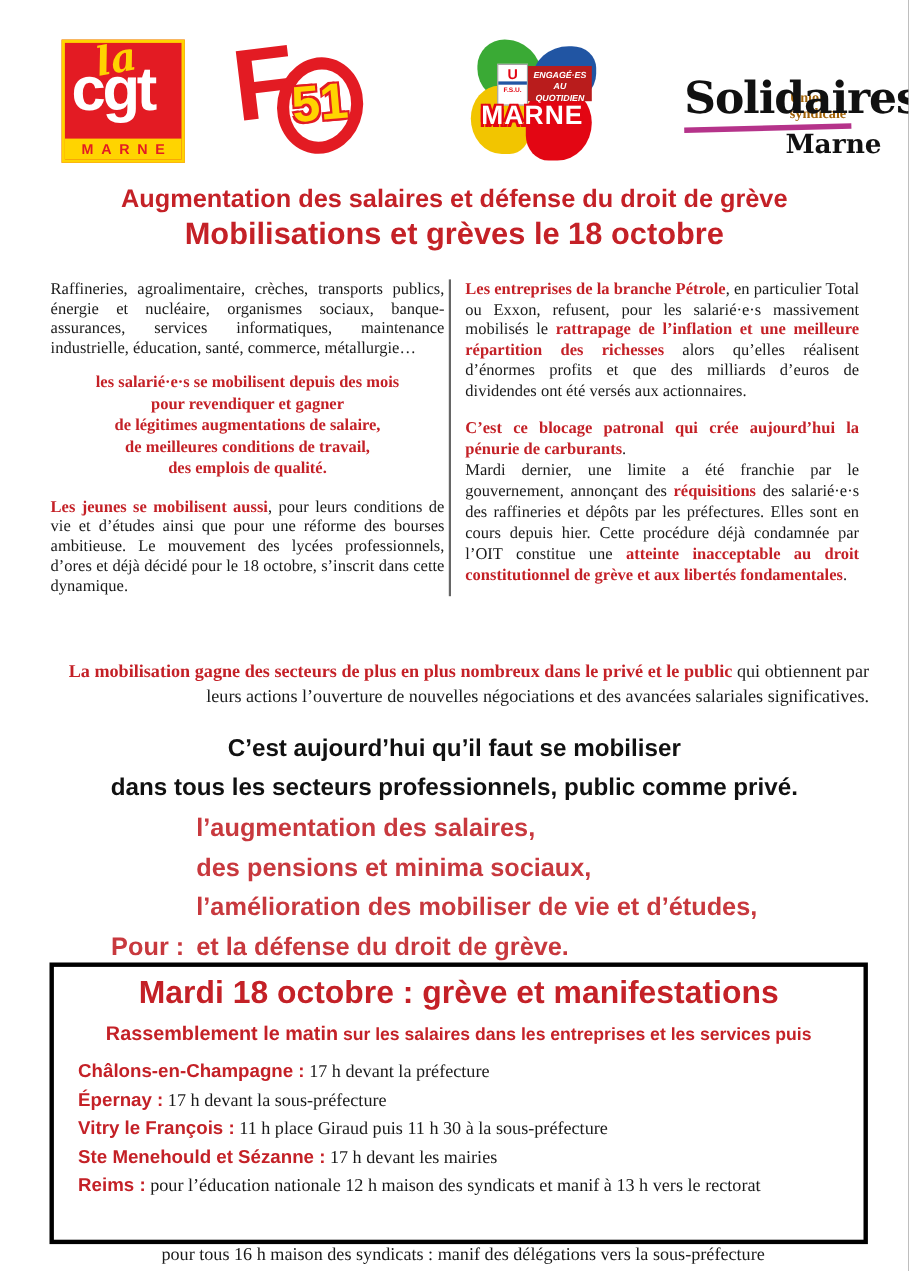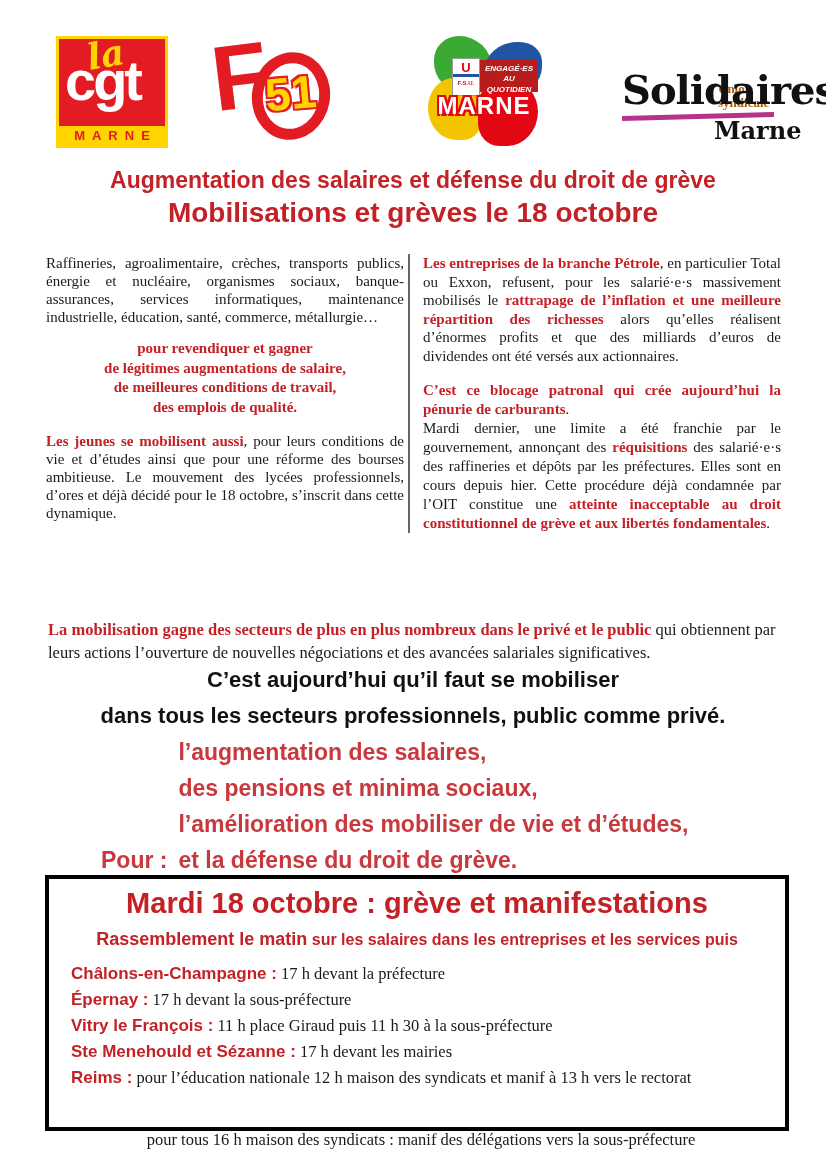--- a/index.html
+++ b/index.html
@@ -84,22 +84,22 @@
   .col { width:358px; font-size:15px; }
   .col-left  { margin-right:4px; }
   .col-right { margin-left:13px; }
   .divider { width:2px; background:#666; }
   .para { text-align:justify; line-height:1.2; }
   .center-block { text-align:center; font-weight:bold; color:#c42127;
     line-height:1.3; margin-top:13px; }
   .mt { margin-top:15px; }
 
   
-  .spread { position:absolute; top:618px; left:48px; width:742px;
-    font-size:16.5px; line-height:1.4; text-align:left; }
+  .spread { position:absolute; top:598px; left:48px; width:742px;
+    font-size:16.5px; line-height:1.4; text-align:right; }
 
   
   .appeal { position:absolute; top:662px; left:0; width:826px; text-align:center;
     font-family:"Liberation Sans", sans-serif; font-weight:bold; color:#111;
     font-size:22px; line-height:36px; }
 
   
   .demands { position:absolute; top:734px; left:101px; display:flex;
     font-family:"Liberation Sans", sans-serif; font-weight:bold; color:#c8393e;
     font-size:23px; line-height:36px;align-items:flex-end; }
@@ -168,20 +168,21 @@
 
   <div class="header">
     <div class="h1">Augmentation des salaires et défense du droit de grève</div>
     <div class="h2">Mobilisations et grèves le 18 octobre</div>
   </div>
 
   <div class="columns">
     <div class="col col-left">
       <div class="para">Raffineries, agroalimentaire, crèches, transports publics, énergie et nucléaire, organismes sociaux, banque-assurances, services informatiques, maintenance industrielle, éducation, santé, commerce, métallurgie…</div>
       <div class="center-block">
+        <div>les salarié·e·s se mobilisent depuis des mois</div>
         <div>pour revendiquer et gagner</div>
         <div>de légitimes augmentations de salaire,</div>
         <div>de meilleures conditions de travail,</div>
         <div>des emplois de qualité.</div>
       </div>
       <div class="para mt">
         <span class="rb">Les jeunes se mobilisent aussi</span><span>, pour leurs conditions de vie et d’études ainsi que pour une réforme des bourses ambitieuse. Le mouvement des lycées professionnels, d’ores et déjà décidé pour le 18 octobre, s’inscrit dans cette dynamique.</span>
       </div>
     </div>
 

